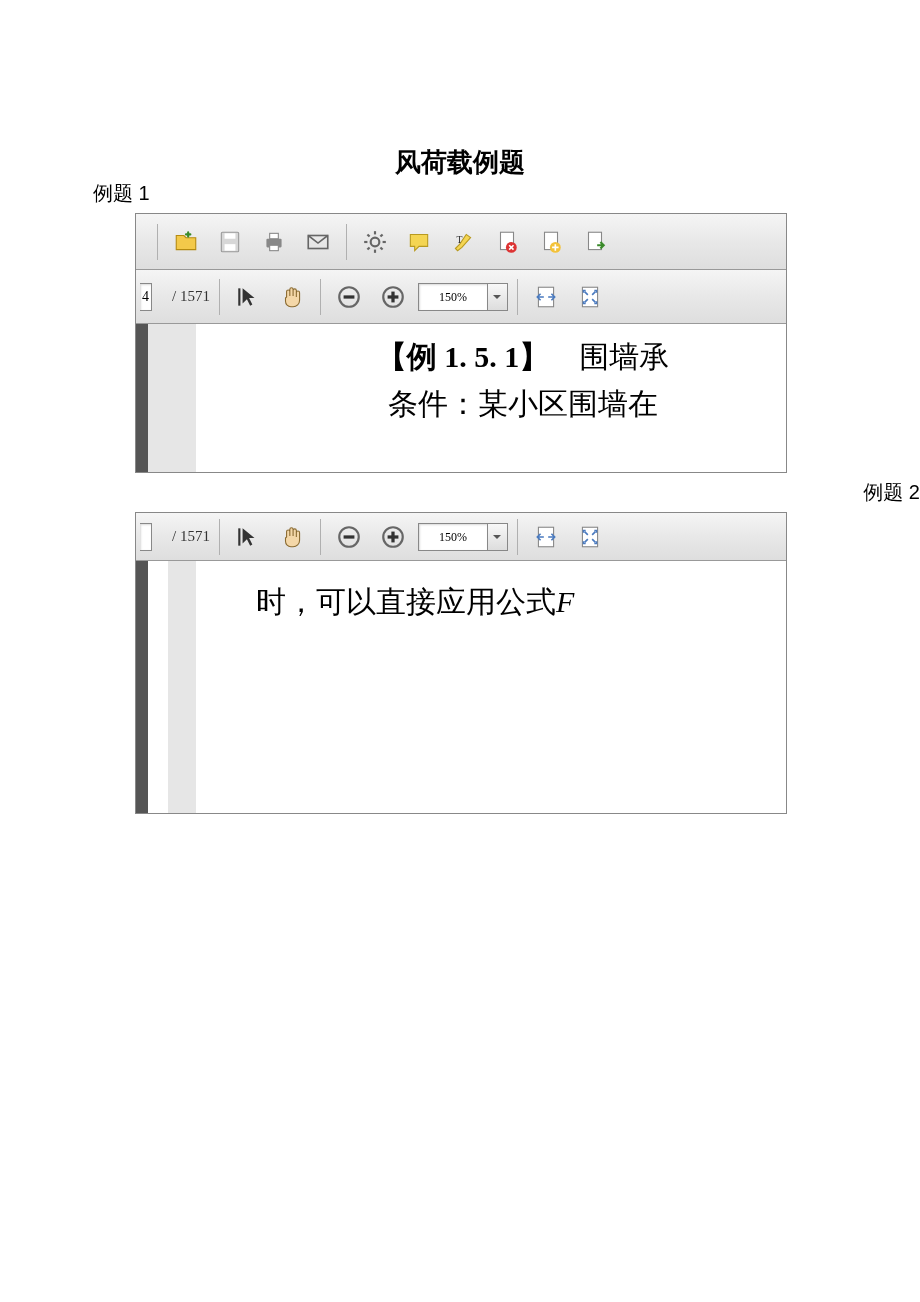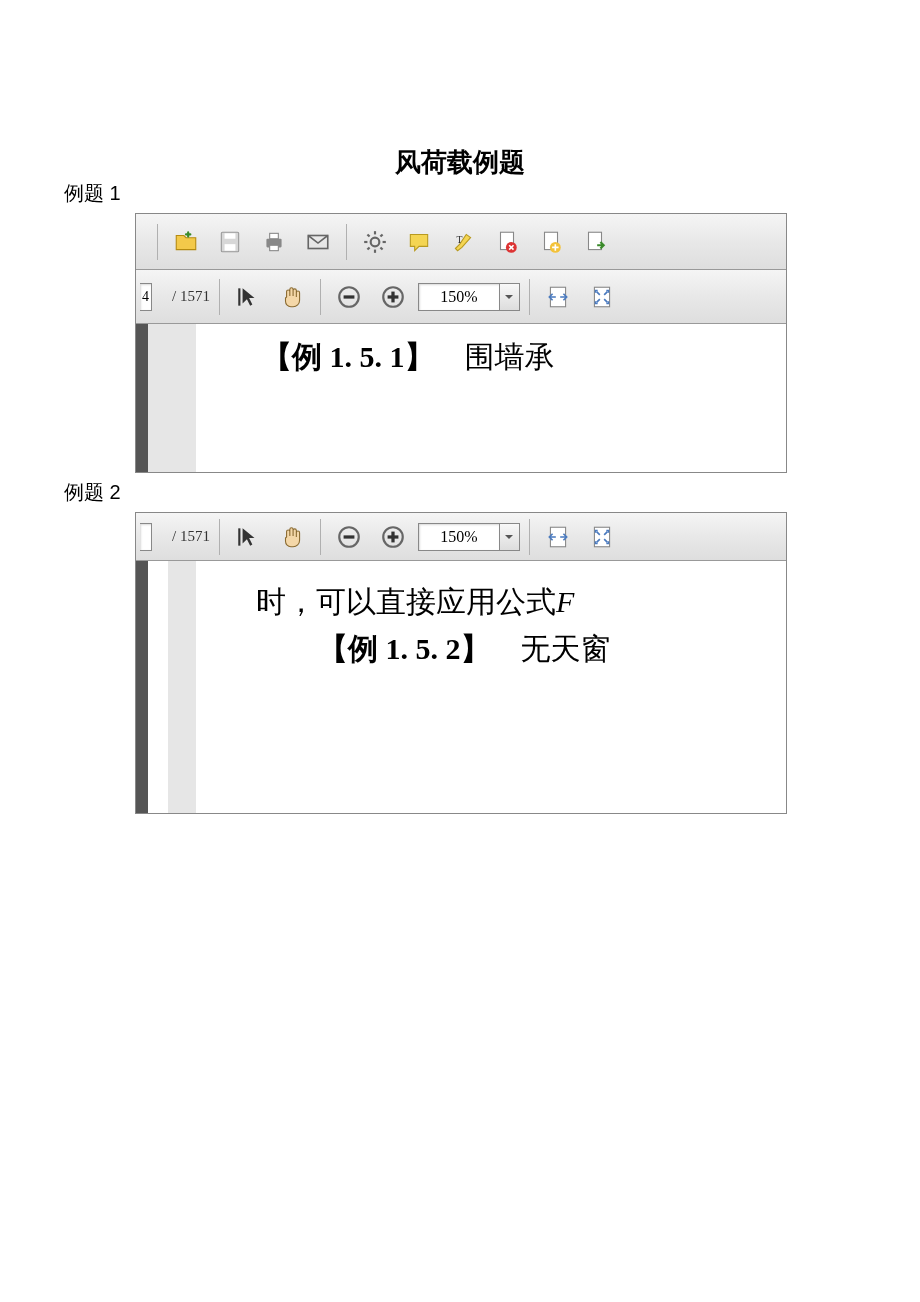--- a/index.html
+++ b/index.html
@@ -11,21 +11,21 @@
       color: #000;
     }
     .page-title {
       text-align: center;
       font-size: 26px;
       font-weight: bold;
       margin-top: 145px;
     }
     .example-label {
       font-size: 20px;
-      margin-left: 64px;
+      margin-left: 93px;
       margin-bottom: 6px;
       font-family: "SimSun", sans-serif;
     }
     .screenshot {
       margin-left: 135px;
       border: 1px solid #888;
       overflow: hidden;
       background: #fff;
     }
     .screenshot1 {
@@ -81,26 +81,26 @@
     .page-total {
       font-size: 15px;
       color: #333;
       margin-left: 16px;
     }
     .zoom-box {
       display: flex;
       align-items: center;
     }
     .zoom-input {
-      width: 82px;
+      width: 70px;
       height: 28px;
       background: #fff;
       border: 1px solid #888;
       box-shadow: inset 1px 1px 2px rgba(0,0,0,0.15);
-      font-size: 16px;
+      font-size: 12px;
       text-align: center;
       line-height: 26px;
     }
     .zoom-dd {
       width: 20px;
       height: 28px;
       background: linear-gradient(#f8f8f8,#ddd);
       border: 1px solid #888;
       border-left: none;
       display: flex;
@@ -277,32 +277,35 @@
     </div>
     <div class="icon-btn">
       <svg viewBox="0 0 24 24">
           <rect x="5" y="3" width="14" height="18" fill="#fff" stroke="#888"></rect>
           <path d="M8 6 L6 6 L6 8 M16 6 L18 6 L18 8 M8 18 L6 18 L6 16 M16 18 L18 18 L18 16" stroke="#4a7abf" stroke-width="1.5" fill="none"></path>
           <path d="M7 7 L10 10 M17 7 L14 10 M7 17 L10 14 M17 17 L14 14" stroke="#4a7abf" stroke-width="1.5"></path>
         </svg>
     </div>
   </div>
 
-  <div class="doc-area" style="height:148px;">
+  <div class="doc-area" style="height:148px;text-align:center;">
     <div class="doc-sidebar"></div>
     <div class="doc-gray"></div>
     <div class="doc-body">
       <div class="doc-line indent1">
         <span class="bold">【例 1. 5. 1】</span><span>　围墙承</span>
       </div>
+      <div class="doc-line indent1">
+        <span>条件：某小区围墙在</span>
+      </div>
     </div>
   </div>
 </div>
 
-<div class="example-label" style="margin-top:6px;">例题 2</div>
+<div class="example-label" style="margin-top:6px;text-align:right;">例题 2</div>
 <div class="screenshot screenshot2">
 
   <div class="toolbar-row lower" style="height:48px;">
     <div class="page-input-wrap">
       <div style="width:12px;height:28px;background:#fff;border:1px solid #888;border-left:none;box-shadow: inset 1px 1px 2px rgba(0,0,0,0.15);"></div>
       <span class="page-total">/ 1571</span>
     </div>
     <div class="sep"></div>
     <div class="icon-btn">
       <svg viewBox="0 0 24 24">
@@ -353,18 +356,15 @@
     </div>
   </div>
 
   <div class="doc-area watermark-area" style="height:252px;">
     <div class="doc-sidebar"></div>
     <div class="doc-gray" style="width:28px;"></div>
     <div class="doc-body" style="padding-top:18px;">
       <div class="doc-line" style="padding-left:38px;">
         <span>时，可以直接应用公式</span><span class="italic">F</span>
       </div>
-      <div class="doc-line" style="padding-left:100px;">
-        <span class="bold">【例 1. 5. 2】</span><span>　无天窗</span>
-      </div>
     </div>
   </div>
 </div>
 
 </body></html>

